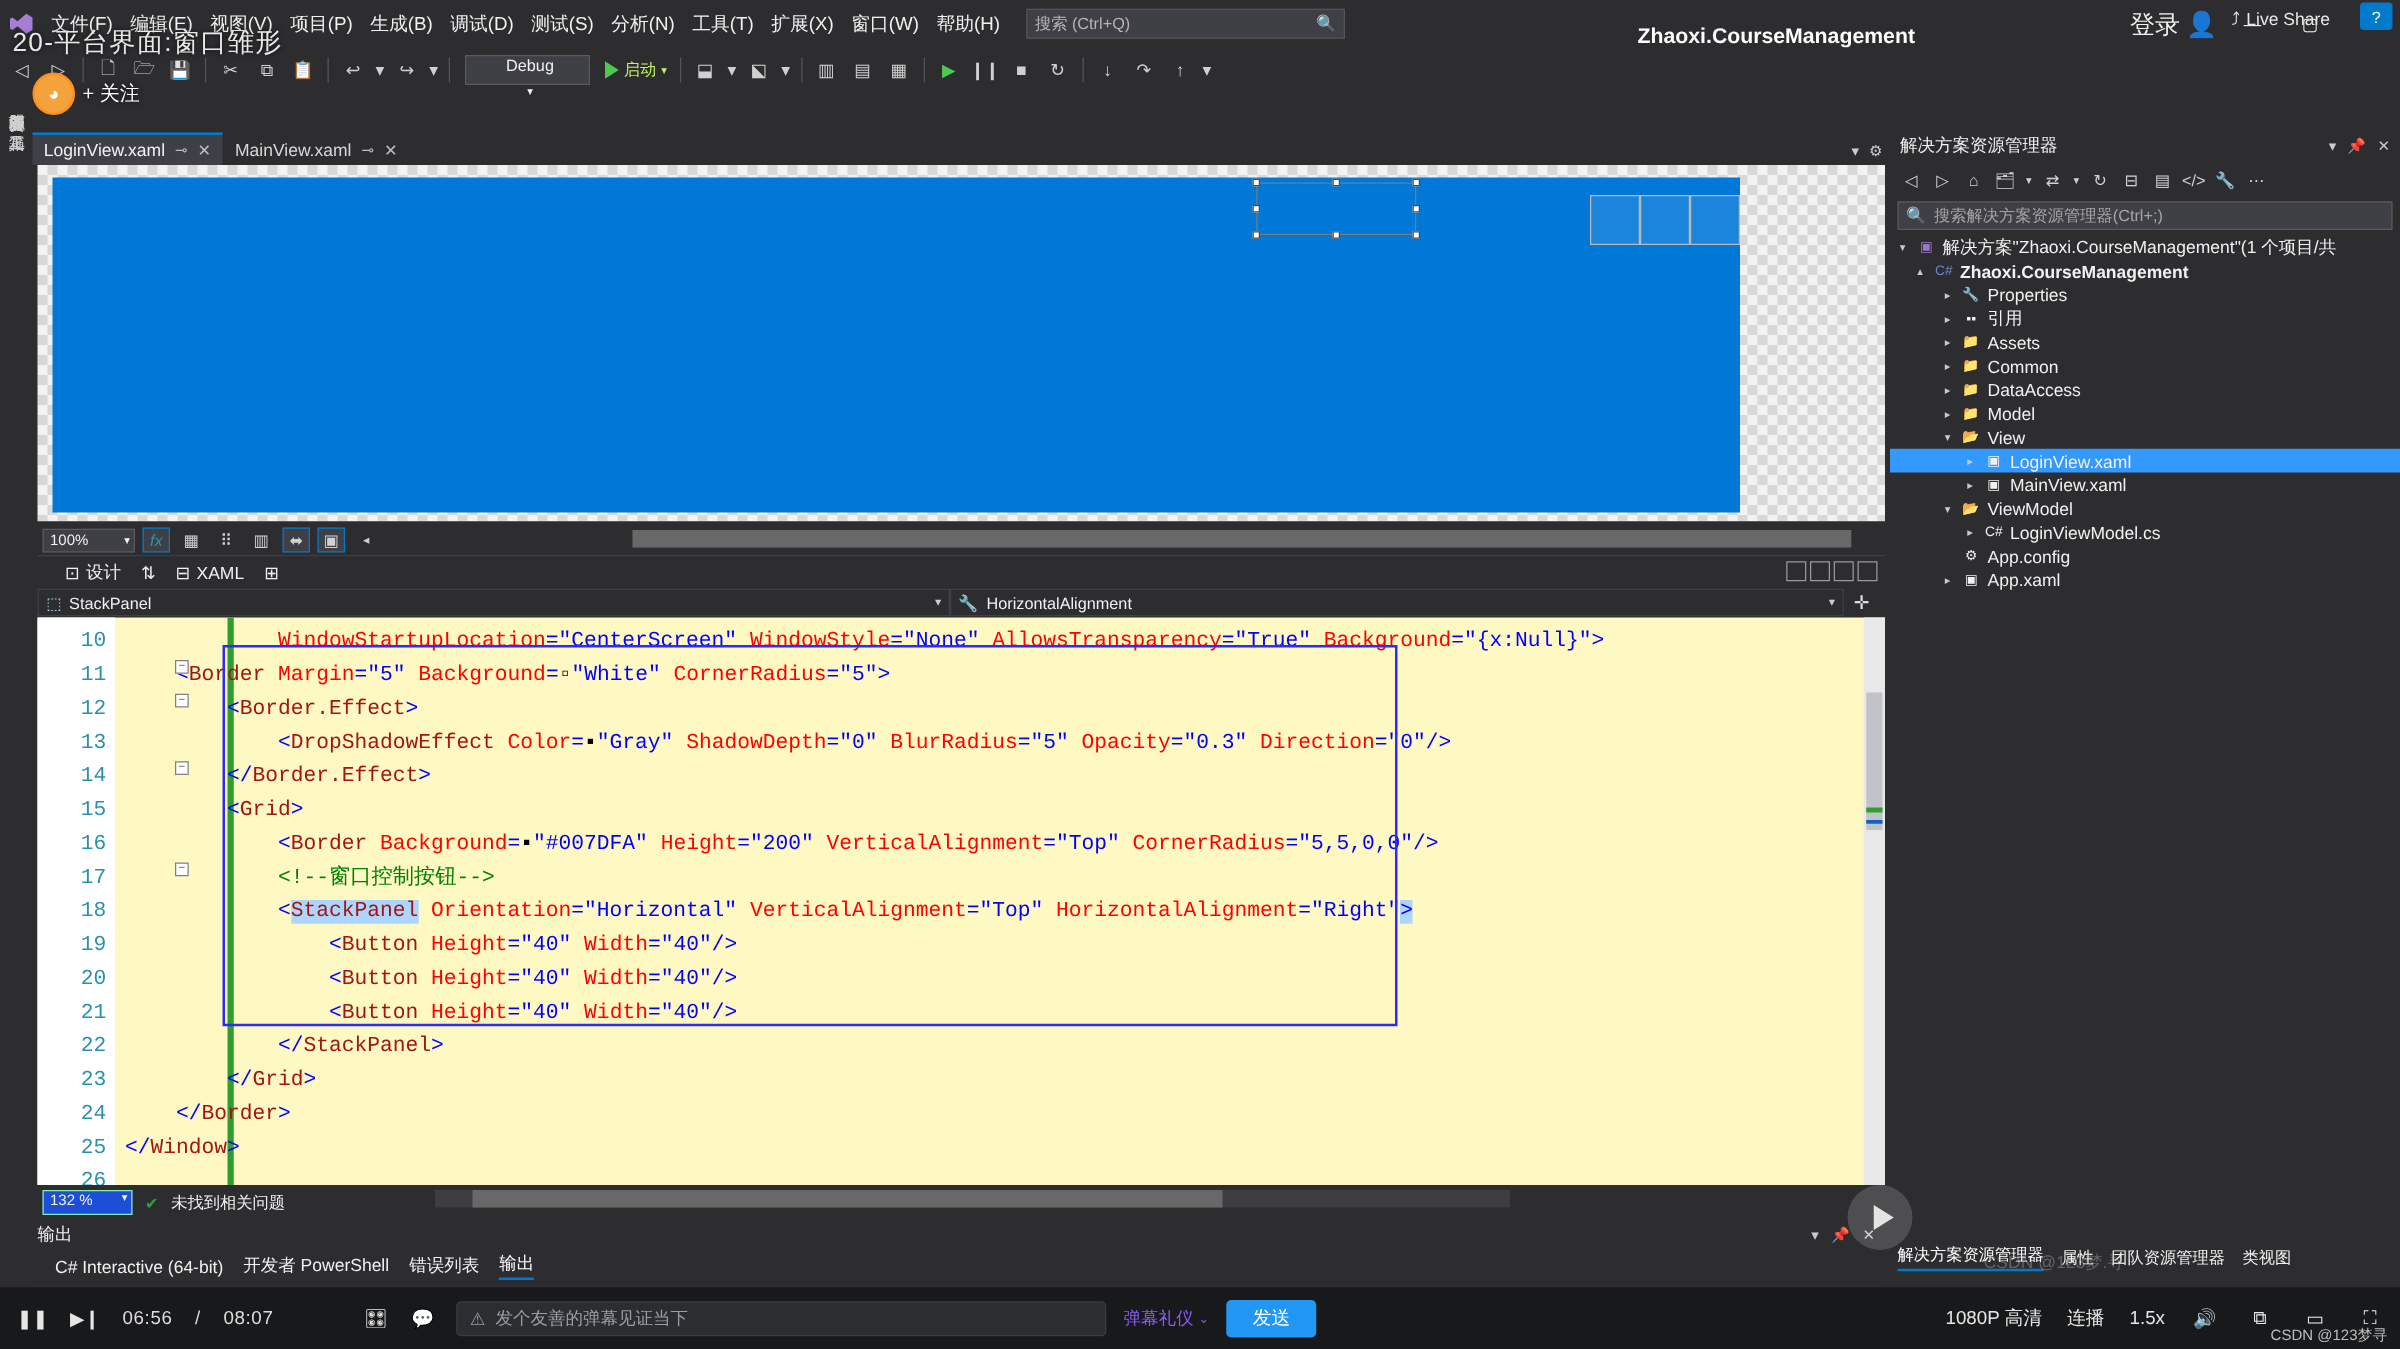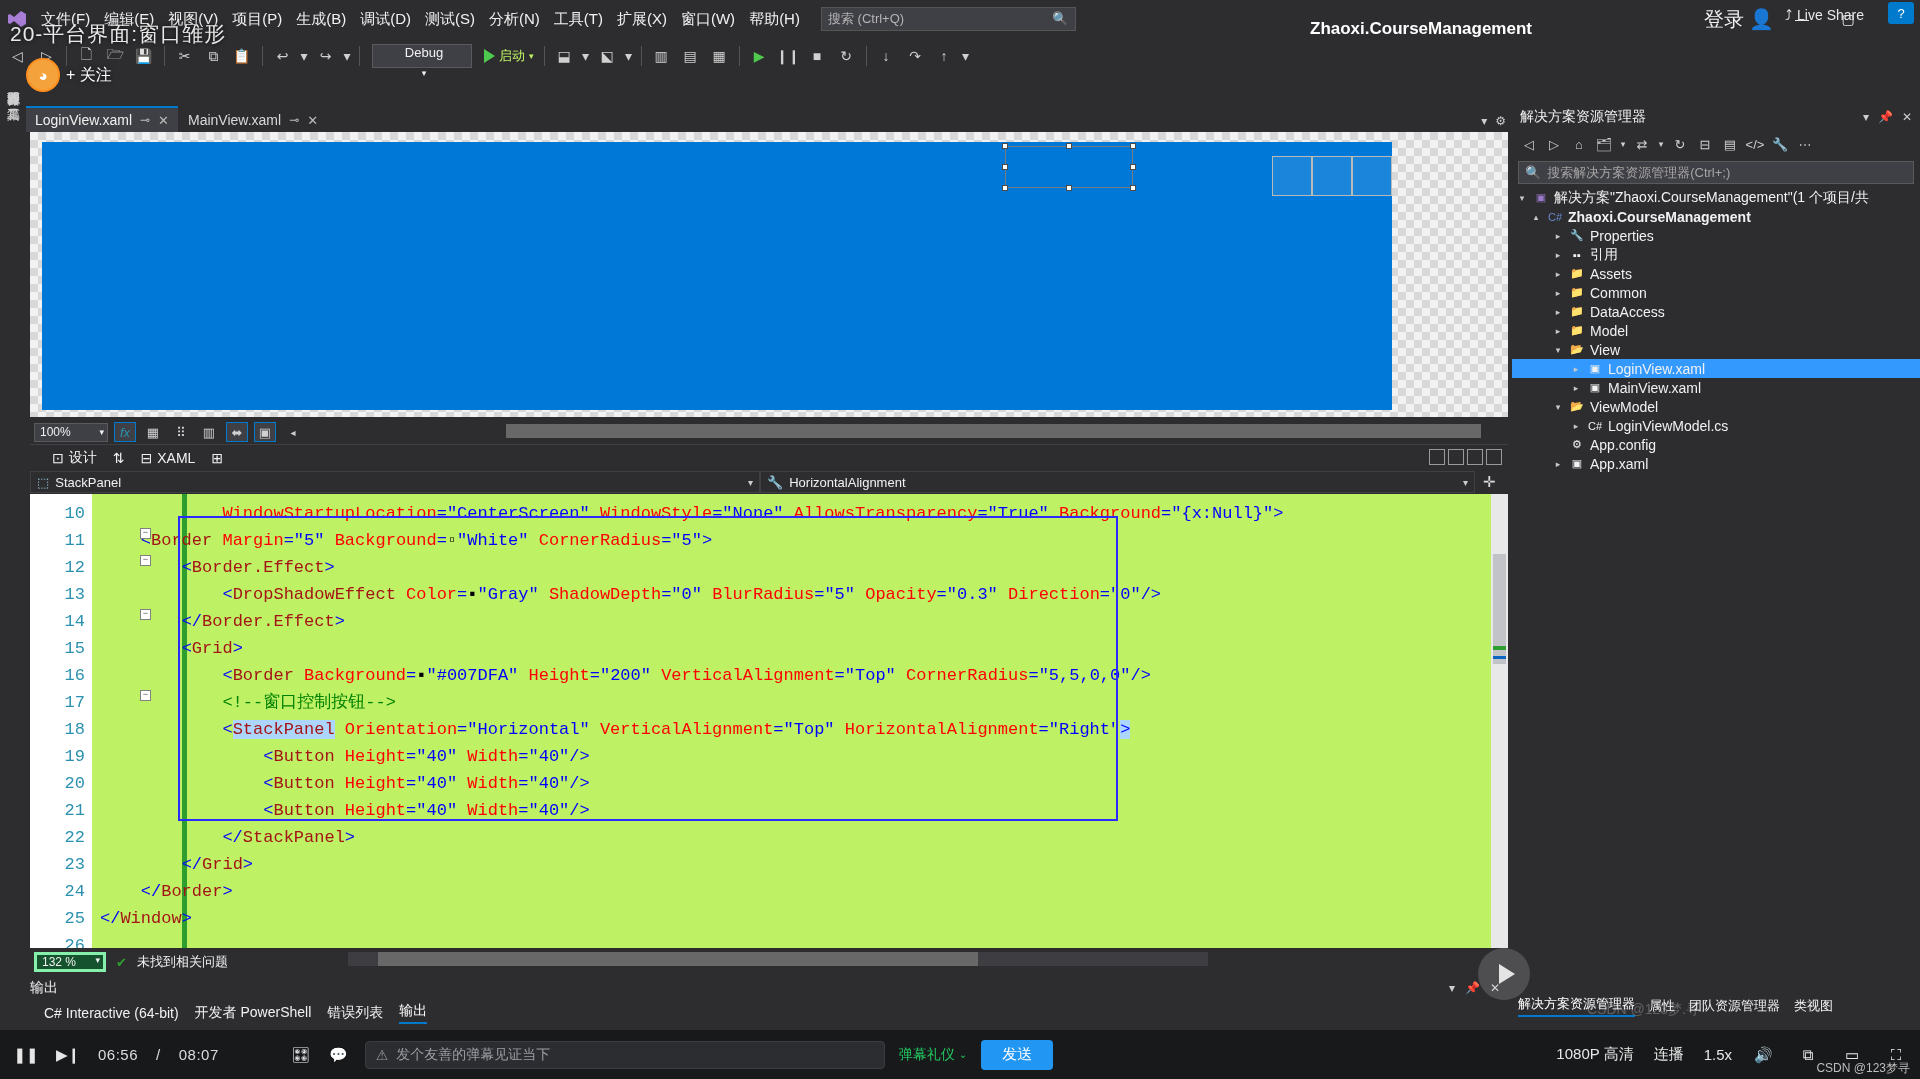--- a/index.html
+++ b/index.html
@@ -175,21 +175,21 @@
   .crumb-box {
     width: 730px; height: 22px; background: #2d2d30; border: 1px solid #3f3f46;
     display:flex; align-items:center; gap:6px; padding: 0 6px; color: #f1f1f1;
   }
   .crumb-box.second { width: 715px; }
   .crumb .caret { margin-left: auto; color:#ccc; font-size:10px; }
 
   
   .editor {
     position: absolute; left: 30px; top: 494px; width: 1478px; height: 454px;
-    background: #bef264; color: #000;
+    background: #fef9c3; color: #000;
     font-family: "Liberation Mono", monospace; font-size: 17px;
   }
   .gutter {
     position: absolute; left: 0; top: 0; width: 62px; height: 454px; background: #fff;
     text-align: right; color: #2b91af; font-size: 17px; padding-top: 6px;
   }
   .gutter div { height: 27px; line-height: 27px; padding-right: 7px; color:#2b91af; }
   .changebar { position:absolute; left: 152px; top: 0; width: 5px; height: 454px; background: #2e9e2e; }
   .codearea {
     position: absolute; left: 70px; top: 6px; width: 1380px; height: 444px;
@@ -216,21 +216,21 @@
   .vscroll-thumb { position: absolute; left: 2px; top: 60px; width: 13px; height: 110px; background: #c2c3c9; }
   .vscroll-mark { position: absolute; left: 2px; width: 13px; height: 4px; }
 
   
   .editorstatus {
     position: absolute; left: 30px; top: 948px; width: 1478px; height: 28px;
     background: #2d2d30; display: flex; align-items: center; font-size: 13px; color: #f1f1f1; gap: 10px;
     padding-left: 4px;
   }
   .pct-combo {
-    width: 72px; height: 20px; background:#14532d;border:3px solid #86efac; display:flex;
+    width: 72px; height: 20px; background:#1d4ed8;border:1px solid #86efac; display:flex;
     justify-content:space-between; padding:0 3px 0 5px; font-size:12px;
   }
   .estat-scroll {
     position: absolute; left: 348px; top: 952px; width: 860px; height: 14px; background: #3e3e42;
   }
   .estat-scroll .th { position:absolute; left: 30px; top: 0; width: 600px; height: 14px; background:#686868; }
   .estat-right { position: absolute; right: 8px; top: 6px; display: flex; gap: 26px; font-size: 13px; }
 
   
   .outpanel {
@@ -270,21 +270,21 @@
     background: #18191b; display: flex; align-items: center; color: #e6e6e6; font-size: 15px;
   }
   .pb-left { display:flex; align-items:center; gap: 18px; padding-left: 14px; }
   .pb-icon { display:flex;align-items:center;justify-content:center; width: 24px; height: 24px; }
   .pb-time { font-size: 15px; color: #dcdcdc; letter-spacing: .5px; }
   .pb-mid { display:flex; align-items:center; gap: 14px; margin-left: 70px; }
   .danmu-input {
     width: 520px; height: 28px; background: #2b2d31; border: 1px solid #3a3d42; border-radius: 4px;
     display:flex; align-items:center; gap:8px; padding: 0 10px; color: #9a9da3; font-size: 14px;
   }
-  .danmu-opt { font-size: 14px; color: #22c55e; display:flex; align-items:center; gap:4px;justify-content:space-between; }
+  .danmu-opt { font-size: 14px; color: #8b5cf6; display:flex; align-items:center; gap:4px;justify-content:space-between; }
   .send-btn {
     width: 72px; height: 30px; background: #2196f3; color:#fff; border-radius: 4px;
     display:flex;align-items:center;justify-content:center; font-size:15px;
   }
   .pb-right { margin-left: auto; display:flex; align-items:center; gap: 20px; padding-right: 12px; font-size: 15px; }
   .quality-badge { display:flex;align-items:center;gap:5px;text-align:right; }
   .csdn-tag { position:absolute; right: 10px; bottom: 2px; font-size: 12px; color: #bdbdbd; }
   .bigplay {
     position: absolute; right: 390px; top: 948px; width: 52px; height: 52px; border-radius: 50%;
     background: rgba(255,255,255,.16); display:flex;align-items:center;justify-content:center;

